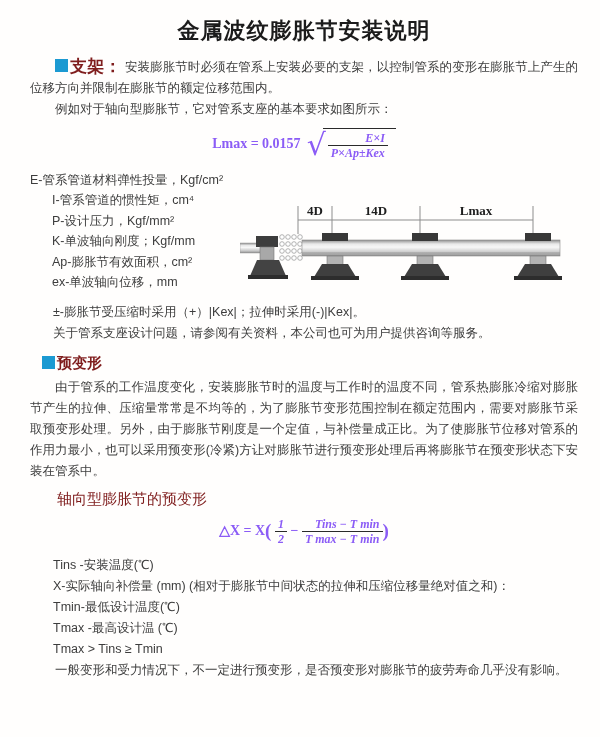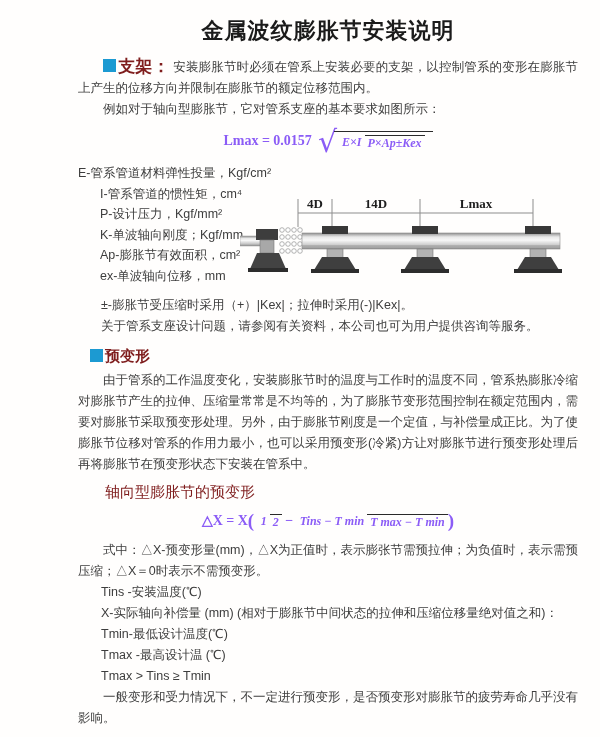--- a/index.html
+++ b/index.html
@@ -5,21 +5,20 @@
   html,body{margin:0;padding:0;background:#f4f4f2;}
   .page{
     position:relative;
     width:600px;height:737px;
     margin:0 auto;
     background:#fffefd;
     font-family:"Liberation Sans",sans-serif;
     color:#3d3d3d;
     overflow:hidden;
     box-sizing:border-box;
-    padding-left:48px;
   }
   .content{padding:10px 22px 0 30px;}
   .doc-title{
     text-align:center;
     font-size:22px;
     font-weight:bold;
     color:#1b1b1b;
     margin:6px 0 10px 0;
     letter-spacing:1px;
   }
@@ -42,21 +41,21 @@
   
   .formula-row{
     text-align:center;
     font-family:"Liberation Serif",serif;
     font-weight:bold;
     font-size:14px;
     color:#8b5cf6;
     margin:8px 0;
   }
   .frac{
-    display:inline-flex;flex-direction:row;align-items:flex-start;
+    display:inline-flex;flex-direction:column;align-items:flex-end;
     vertical-align:middle;
     font-family:"Liberation Serif",serif;
     font-style:italic;font-weight:bold;
     font-size:12px;line-height:1.2;
   }
   .frac .den{border-top:1px solid #2a2a2a;}
   .frac .num,.frac .den{padding:0 3px;}
   .sqrt{display:inline-flex;align-items:center;vertical-align:middle;margin-left:6px;}
   .sqrt-glyph{font-size:30px;font-weight:normal;line-height:0.9;margin-right:-3px;font-family:"DejaVu Sans",sans-serif;}
   .sqrt-body{border-top:1.5px solid #2a2a2a;padding:2px 8px 1px 5px;}
@@ -195,21 +194,20 @@
           <span class="num">1</span>
           <span class="den">2</span>
         </span>
       <span>−</span>
       <span class="frac">
           <span class="num">Tins − T min</span>
           <span class="den">T max − T min</span>
         </span><span class="paren">)</span>
     </div>
 
-    <p class="body-text indent">式中：△X-预变形量(mm)，△X为正值时，表示膨张节需预拉伸；为负值时，表示需预压缩；△X＝0时表示不需预变形。</p>
 
     <div class="items">
         <div>Tins -安装温度(℃)</div>
         <div>X-实际轴向补偿量 (mm) (相对于膨胀节中间状态的拉伸和压缩位移量绝对值之和)：</div>
         <div>Tmin-最低设计温度(℃)</div>
         <div>Tmax -最高设计温 (℃)</div>
         <div>Tmax &gt; Tins ≥ Tmin</div>
       </div>
 
     <p class="body-text indent">一般变形和受力情况下，不一定进行预变形，是否预变形对膨胀节的疲劳寿命几乎没有影响。</p>

